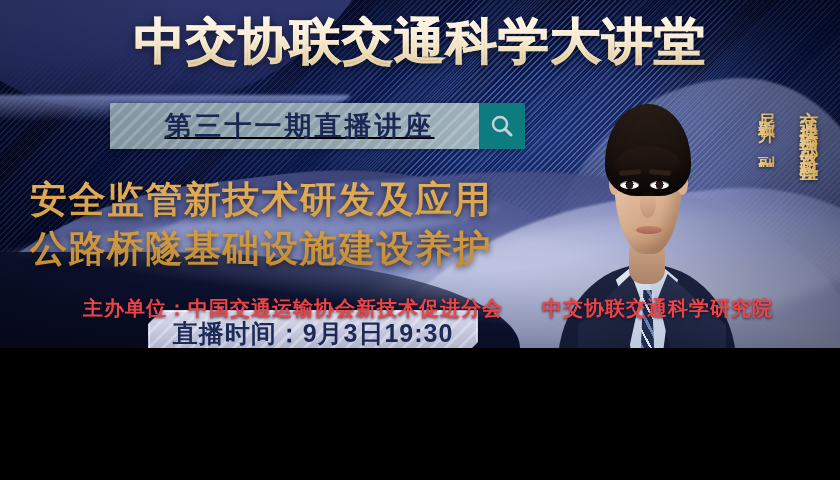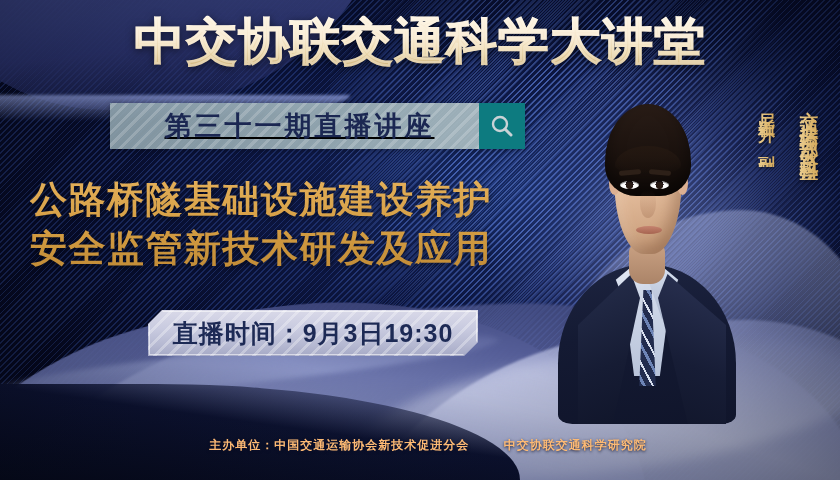--- a/index.html
+++ b/index.html
@@ -1,20 +1,20 @@
 <!DOCTYPE html>
 <html><head>
 <meta charset="utf-8">
 <style>
   html,body{margin:0;padding:0;background:#000;}
   body{font-family:"Liberation Sans","DejaVu Sans",sans-serif;}
 
   #poster{
     position:relative;
-    width:840px;height:480px;
+    width:840px;height:348px;
     overflow:hidden;
     background:#070c24;
     user-select:none;
   }
 
   
   .bg-base{
     position:absolute;inset:0;
     background:
       radial-gradient(ellipse 70% 60% at 62% 40%, #162a63 0%, #0d1742 38%, #070d2c 72%, #05081e 100%),
@@ -334,22 +334,22 @@
   }
   .vcol-name{
     right:62px;top:100px;
     font-size:17px;letter-spacing:6px;
   }
 
   
   .footer{
     position:absolute;left:16px;right:0;bottom:26px;
     text-align:center;
-    font-size:12px;font-weight:bold;
-    color:#fdba74;
+    font-size:20px;font-weight:bold;
+    color:#ef4444;
     letter-spacing:1px;
     text-shadow:0 1px 3px rgba(10,14,40,.85);
   }
   .footer .gap{display:inline-block;width:26px;}
 </style>
 </head>
 <body>
 
 <div id="poster">
 
@@ -403,22 +403,22 @@
     <div class="subbar-text">第三十一期直播讲座</div>
     <div class="subbar-search">
       <svg width="26" height="26" viewBox="0 0 26 26" aria-hidden="true">
         <circle cx="11" cy="11" r="7" fill="none" stroke="#c9d2d6" stroke-width="2.4"></circle>
         <line x1="16" y1="16" x2="22" y2="22" stroke="#c9d2d6" stroke-width="3" stroke-linecap="round"></line>
       </svg>
     </div>
   </div>
 
   <div class="topic">
+    <div>安全监管新技术研发及应用</div>
     <div>公路桥隧基础设施建设养护</div>
-    <div>安全监管新技术研发及应用</div>
   </div>
 
   <div class="timebadge">
     <span>直播时间：9月3日19:30</span>
   </div>
 
   <div class="vcol vcol-org">交通运输部公路科学研究院</div>
   <div class="vcol vcol-name">尼颖升 副研究员</div>
 
   <div class="footer">

